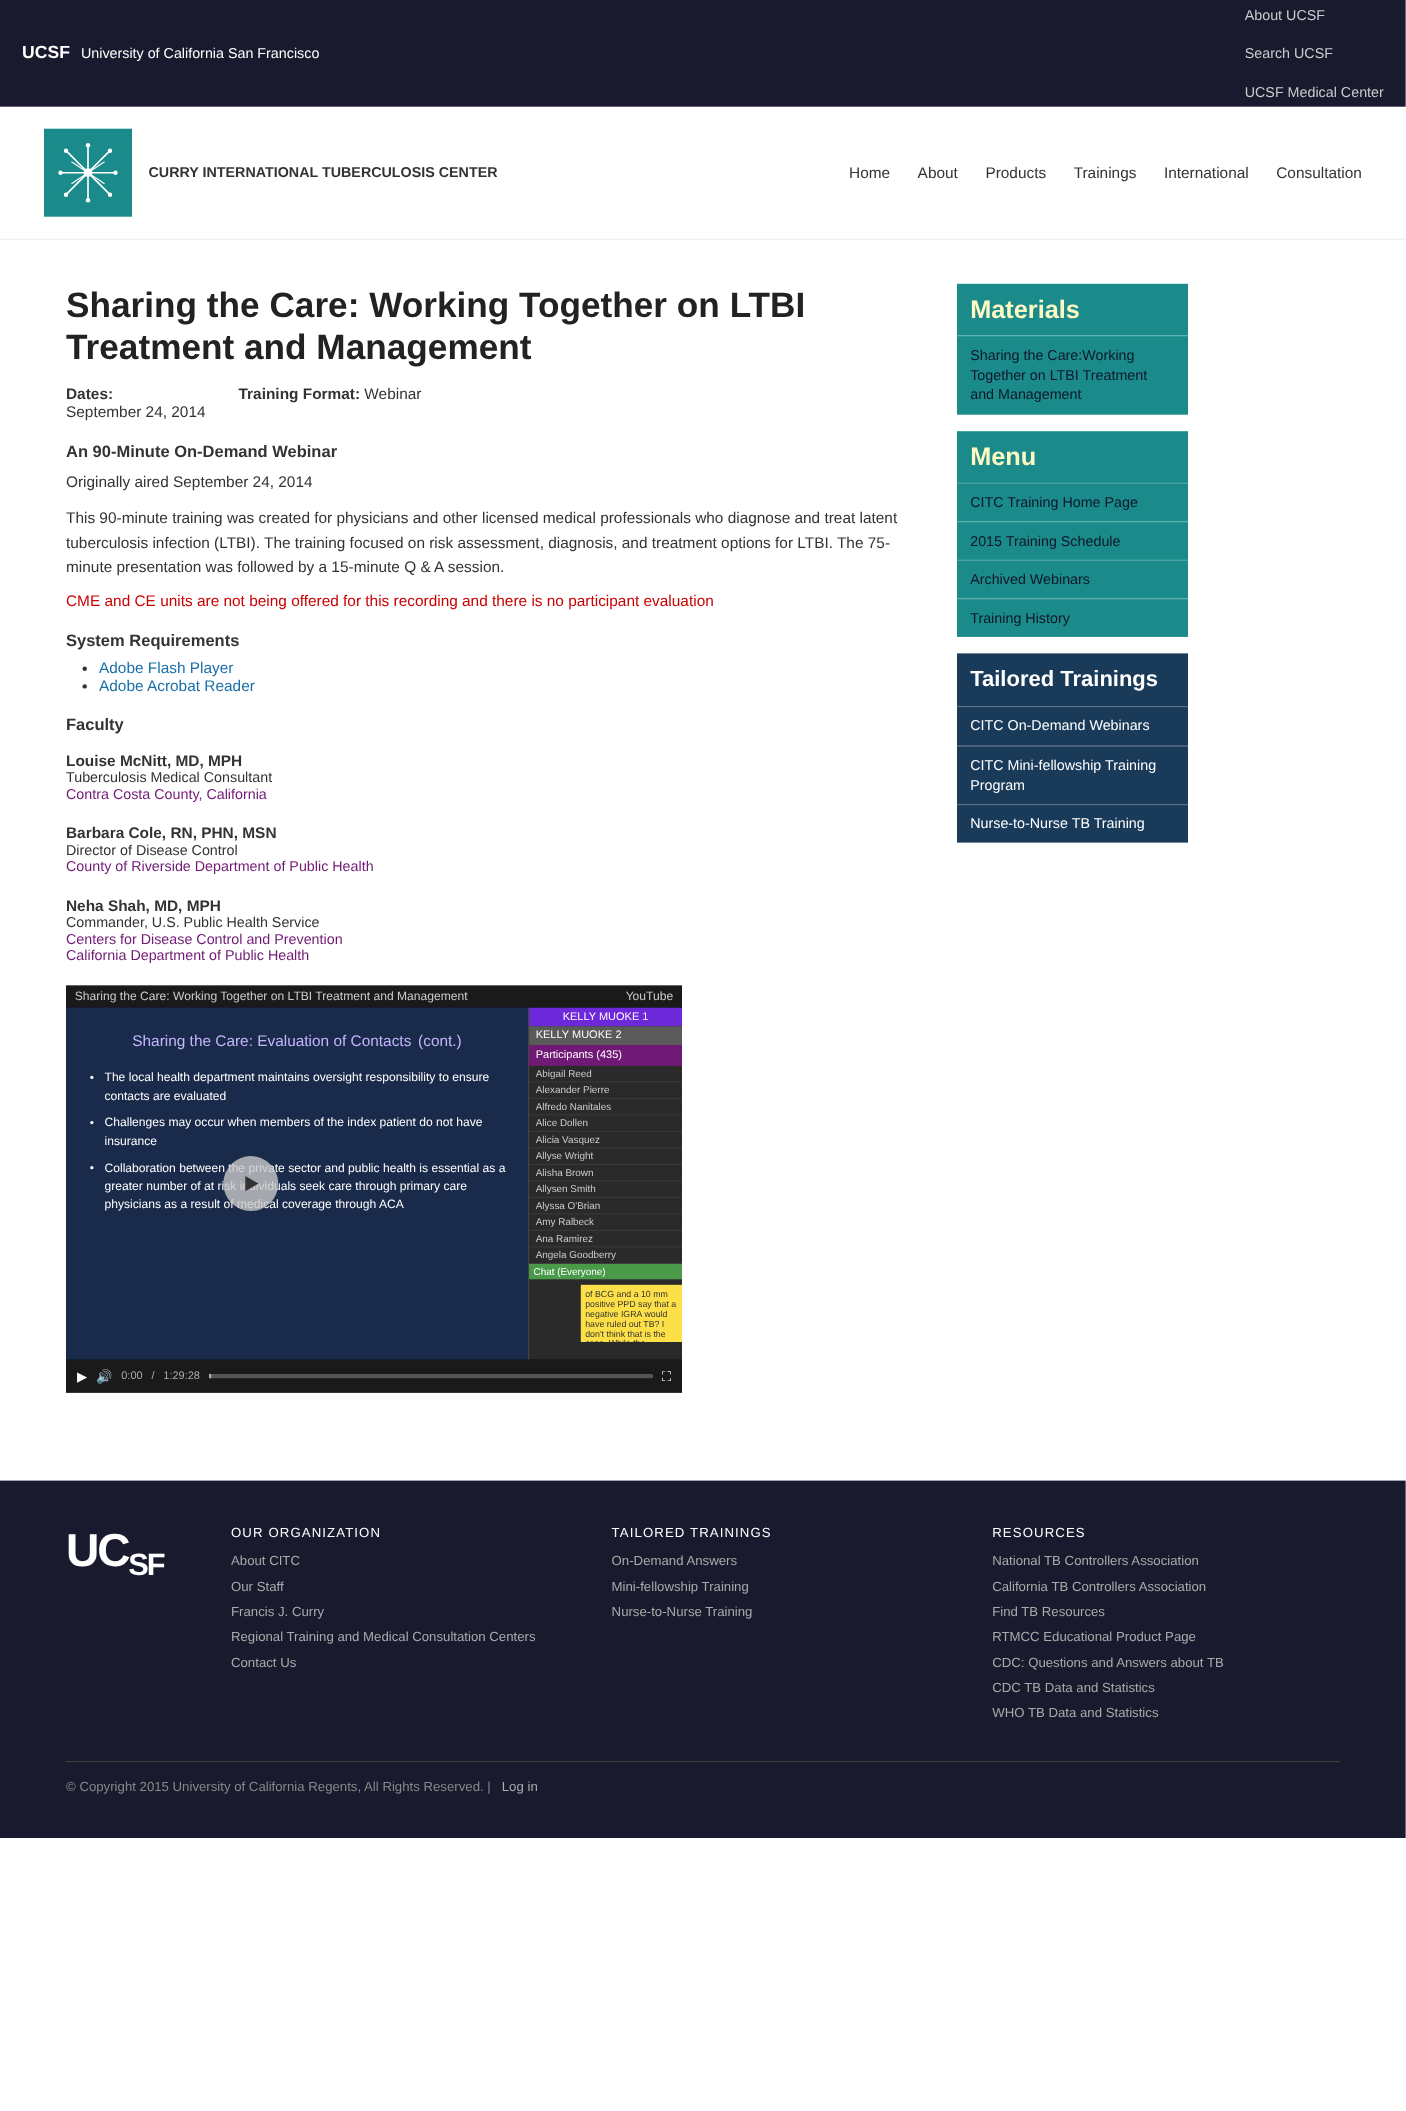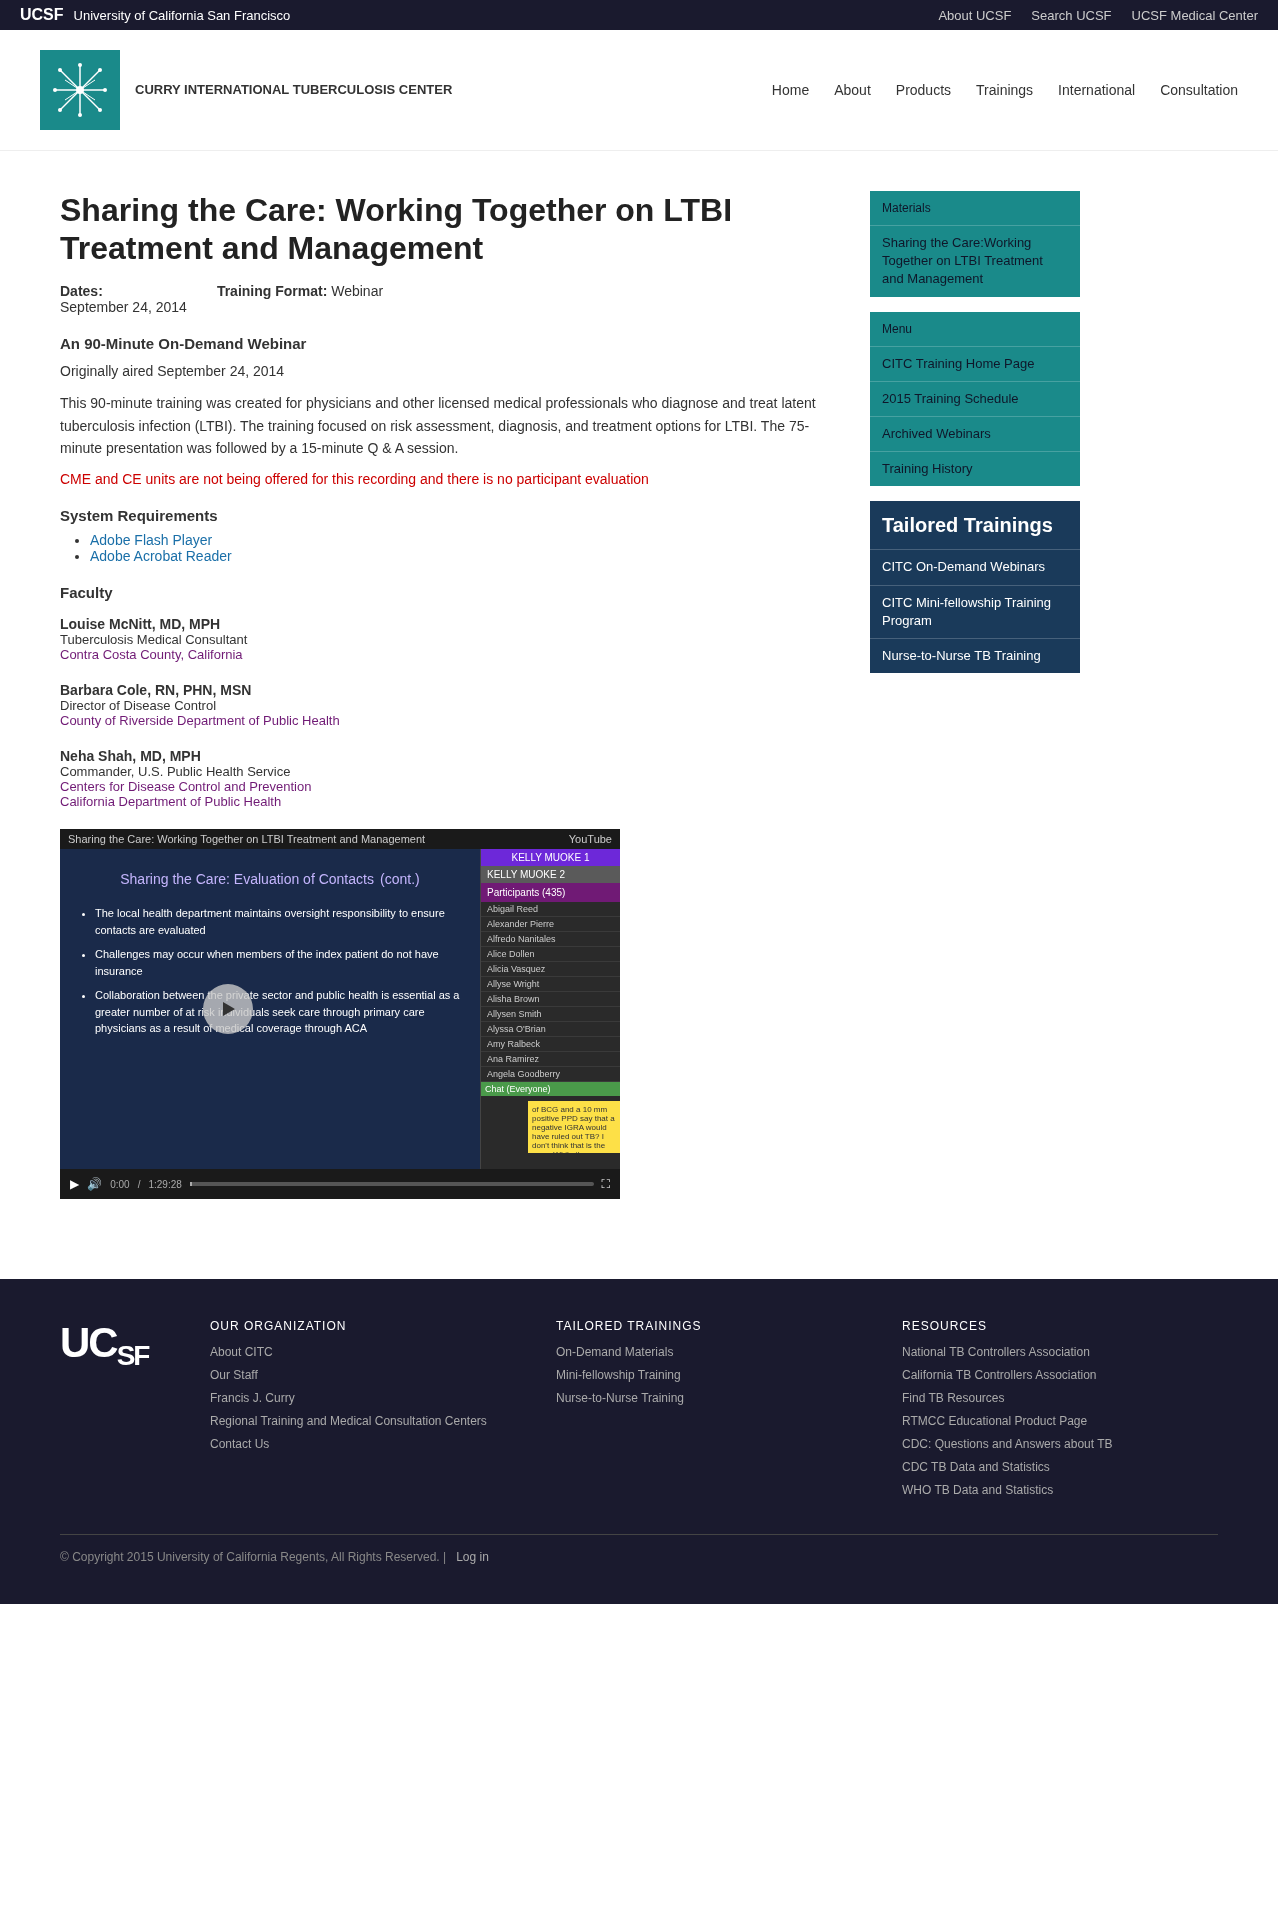--- a/index.html
+++ b/index.html
@@ -10,21 +10,21 @@
       background: #1a1a2e;
       color: #fff;
       display: flex;
       align-items: center;
       justify-content: space-between;
       padding: 6px 20px;
       font-size: 13px;
     }
     .top-bar-left { display: flex; align-items: center; gap: 10px; }
     .top-bar-ucsf-logo { font-weight: bold; font-size: 16px; color: #fff; }
-    .top-bar-links { display: flex; gap: 20px; }
+    .top-bar-links { display: flex; gap: 20px; flex-direction: column; }
     .top-bar-links a { color: #ccc; text-decoration: none; font-size: 13px; }
 
     
     .header {
       display: flex;
       align-items: center;
       justify-content: space-between;
       padding: 20px 40px;
       border-bottom: 1px solid #eee;
     }
@@ -163,24 +163,24 @@
       position: relative;
     }
     .progress-fill { width: 2px; height: 100%; background: #aaa; }
     .time-display { color: #aaa; font-size: 10px; }
     .fullscreen-btn { color: #fff; font-size: 12px; }
 
     
     .sidebar-section { margin-bottom: 15px; }
     .sidebar-title {
       background: #1a8a8a;
-      color: #0f172a;
-      font-size: 12px;
+      color: #fef9c3;
+      font-size: 23px;
       padding: 10px 12px;
-      font-weight: normal;
+      font-weight: bold;
       margin-bottom: 0;
     }
     .sidebar-link-item {
       display: block;
       background: #1a8a8a;
       color: #0f172a;
       text-decoration: none;
       padding: 8px 12px;
       font-size: 13px;
       border-top: 1px solid rgba(255,255,255,0.2);
@@ -447,21 +447,21 @@
     <div class="footer-col">
       <div class="footer-col-title">OUR ORGANIZATION</div>
       <a href="#">About CITC</a>
       <a href="#">Our Staff</a>
       <a href="#">Francis J. Curry</a>
       <a href="#">Regional Training and Medical Consultation Centers</a>
       <a href="#">Contact Us</a>
     </div>
     <div class="footer-col">
       <div class="footer-col-title">TAILORED TRAININGS</div>
-      <a href="#">On-Demand Materials</a>
+      <a href="#">On-Demand Answers</a>
       <a href="#">Mini-fellowship Training</a>
       <a href="#">Nurse-to-Nurse Training</a>
     </div>
     <div class="footer-col">
       <div class="footer-col-title">RESOURCES</div>
       <a href="#">National TB Controllers Association</a>
       <a href="#">California TB Controllers Association</a>
       <a href="#">Find TB Resources</a>
       <a href="#">RTMCC Educational Product Page</a>
       <a href="#">CDC: Questions and Answers about TB</a>

